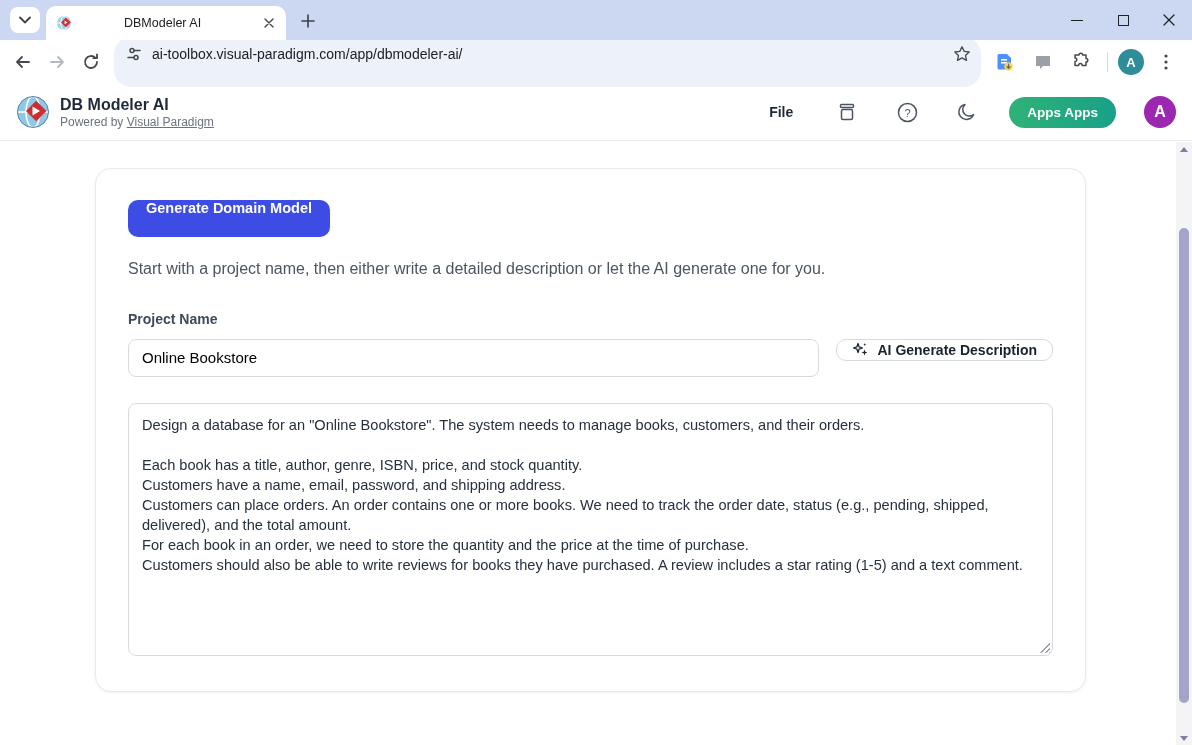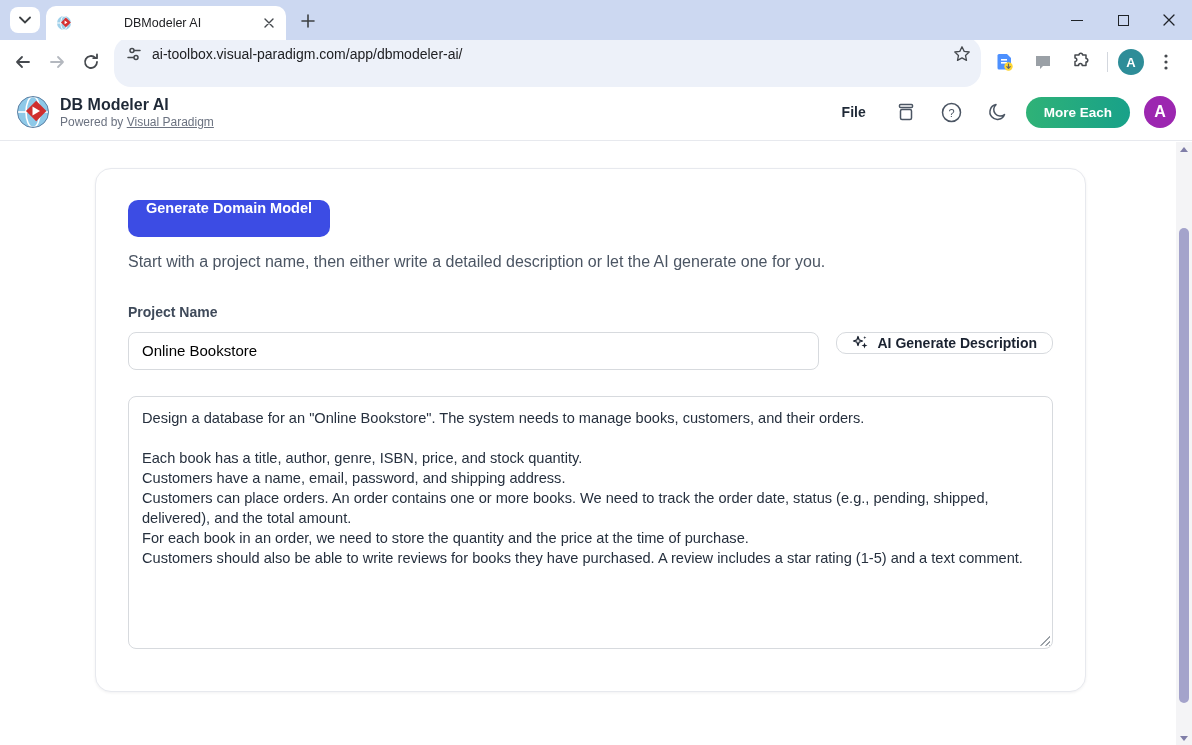--- a/index.html
+++ b/index.html
@@ -26,33 +26,33 @@
   .ext-btn { width:32px; height:32px; display:flex; align-items:center; justify-content:center; cursor:pointer; }
   .vdivider { width:1px; height:20px; background:#d3d7de; margin:0 4px; }
   .chrome-avatar { width:26px; height:26px; border-radius:50%; background:#2e8d98; color:#fff; font-size:13px; font-weight:700; display:flex; align-items:center; justify-content:center; cursor:pointer; }
 
   
   .app-header { height:57px; background:#fff; border-bottom:1px solid #e7e9ee; display:flex; align-items:center; padding:0 16px; }
   .brand { display:flex; align-items:center; gap:10px; }
   .brand-text .app-title { font-size:16px; font-weight:700; color:#1f2937; line-height:1.2; }
   .brand-text .powered { font-size:12px; color:#6b7280; }
   .brand-text .powered a { color:#6b7280; text-decoration:underline; cursor:pointer; }
-  .header-right { margin-left:auto; display:flex; align-items:center; gap:10px; }
+  .header-right { margin-left:auto; display:flex; align-items:center; gap:24px; }
   .file-menu { font-size:14px; font-weight:600; color:#1f2937; padding:6px 12px; cursor:pointer; }
   .hdr-icon { width:36px; height:36px; display:flex; align-items:center; justify-content:center; cursor:pointer; color:#4b5563; }
   .more-apps { height:31px; border:none; border-radius:16px; padding:0 18px; background:linear-gradient(90deg,#2fb277,#18a189); color:#fff; font-size:13.5px; font-weight:700; cursor:pointer; font-family:inherit; }
   .app-avatar { width:32px; height:32px; border-radius:50%; background:#9c27b0; color:#fff; font-size:16px; font-weight:700; display:flex; align-items:center; justify-content:center; cursor:pointer; margin-left:4px; }
 
   
   .main { position:absolute; top:142px; left:0; right:16px; bottom:0; background:#fff; }
   .card { position:absolute; left:95px; top:26px; width:991px; height:524px; background:#fff; border:1px solid #e7e9ee; border-radius:16px; box-shadow:0 1px 3px rgba(16,24,40,.06); padding:31px 32px; }
   .card-head { display:flex; justify-content:space-between; align-items:flex-start; }
   .section-title { font-size:24.5px; font-weight:800; color:#1b2437; letter-spacing:-.2px; }
   .generate-btn { display:flex; align-items:center; gap:12px; background:#3c4ce4; color:#fff; border:none; border-radius:10px; height:37px; padding:0 18px; font-size:14.5px; font-weight:700; cursor:pointer; font-family:inherit;flex-direction:column; }
-  .section-subtitle { margin-top:13px; font-size:16px; color:#4b5563; line-height:1.55; max-width:704px; }
+  .section-subtitle { margin-top:20px; font-size:16px; color:#4b5563; line-height:1.55; max-width:704px; }
   .field-label { margin-top:29px; font-size:14px; font-weight:700; color:#3f4a5a; }
   .input-row { margin-top:12px; display:flex; gap:17px; }
   .project-input { flex:1; height:38px; border:1px solid #d7dade; border-radius:8px; padding:0 13px; font-size:15px; color:#000000; font-family:inherit; background:#fff; outline:none; }
   .ai-gen-btn { display:flex; align-items:center; gap:9px; height:22px; padding:0 15px; background:#fff; border:1px solid #d7dade; border-radius:10px; font-size:14px; font-weight:600; color:#1a2230; cursor:pointer; font-family:inherit; white-space:nowrap; }
   .desc-wrap { position:relative; margin-top:26px; }
   .desc-area { width:100%; height:253px; border:1px solid #d7dade; border-radius:8px; padding:11px 13px; font-size:14.6px; line-height:20px; color:#26303e; font-family:inherit; resize:none; outline:none; background:#fff; display:block; }
   .resize-handle { position:absolute; right:3px; bottom:3px; width:11px; height:11px; pointer-events:none;
     background:repeating-linear-gradient(135deg, transparent 0 2px, #9aa0a6 2px 3.2px); clip-path:polygon(100% 0,100% 100%,0 100%); }
 
   
@@ -217,21 +217,21 @@
       <svg width="21" height="21" viewBox="0 0 21 21">
           <circle cx="10.5" cy="10.5" r="9" fill="none" stroke="#4b5563" stroke-width="1.5"></circle>
           <text x="10.5" y="14.5" text-anchor="middle" font-size="11" font-family="Liberation Sans, sans-serif" fill="#4b5563">?</text>
         </svg>
     </div>
     <div class="hdr-icon">
       <svg width="20" height="20" viewBox="0 0 20 20">
           <path d="M16.5 12.5 A7.5 7.5 0 1 1 8 2.6 A6.2 6.2 0 0 0 16.5 12.5 Z" fill="none" stroke="#4b5563" stroke-width="1.5" stroke-linejoin="round"></path>
         </svg>
     </div>
-    <button class="more-apps">More Each</button>
+    <button class="more-apps">Apps Apps</button>
     <div class="app-avatar">A</div>
   </div>
 </div>
 
 <div class="main">
   <div class="card">
     <div class="card-head">
       <button class="generate-btn">
         <span>Generate Domain Model</span>
         <span>→</span>

